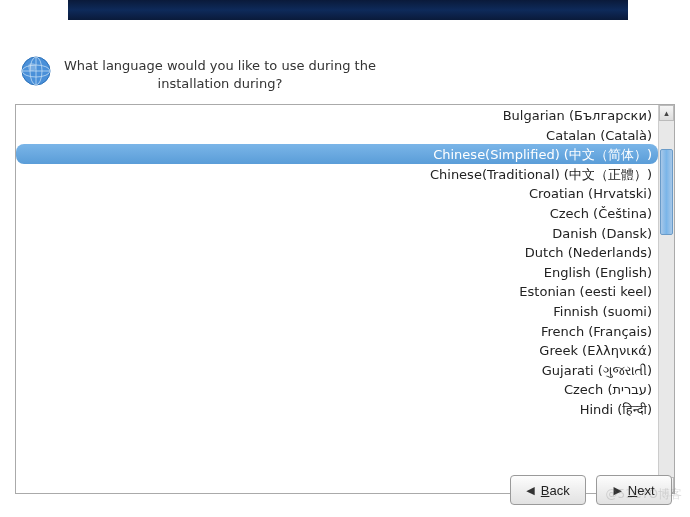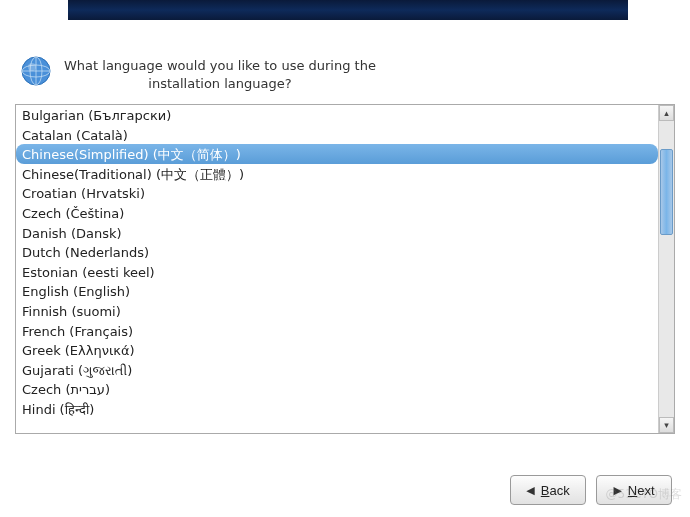--- a/index.html
+++ b/index.html
@@ -37,22 +37,23 @@
     }
     .prompt-text {
       color: #333;
       line-height: 1.35;
       padding-top: 2px;
     }
     .list-wrapper {
       margin: 0 15px;
       display: flex;
       border: 1px solid #aaa;
-      height: 330px;
+      height: 390px;
       background: #fff;
+      text-align: right;
     }
     .language-list {
       flex: 1;
       overflow: hidden;
       background: #fff;
     }
     .lang-item {
       padding: 2px 6px;
       height: 19.6px;
       line-height: 17px;
@@ -148,36 +149,36 @@
       <circle cx="16" cy="16" r="14" fill="#4a90d9" stroke="#2a70b9" stroke-width="1"></circle>
       <ellipse cx="16" cy="16" rx="14" ry="6" fill="none" stroke="#cde4f7" stroke-width="1" opacity="0.7"></ellipse>
       <ellipse cx="16" cy="16" rx="6" ry="14" fill="none" stroke="#cde4f7" stroke-width="1" opacity="0.7"></ellipse>
       <line x1="2" y1="16" x2="30" y2="16" stroke="#cde4f7" stroke-width="1" opacity="0.7"></line>
       <line x1="16" y1="2" x2="16" y2="30" stroke="#cde4f7" stroke-width="1" opacity="0.7"></line>
       <circle cx="12" cy="12" r="4" fill="#ffffff" opacity="0.25"></circle>
     </svg>
   </span>
   <div class="prompt-text">
     <div>What language would you like to use during the</div>
-    <div>installation language?</div>
+    <div>installation during?</div>
   </div>
 </div>
 
 <div class="list-wrapper">
   <div class="language-list" id="language-list">
       <div class="lang-item">Bulgarian (Български)</div>
       <div class="lang-item">Catalan (Català)</div>
       <div class="lang-item selected">Chinese(Simplified) (中文（简体）)</div>
       <div class="lang-item">Chinese(Traditional) (中文（正體）)</div>
       <div class="lang-item">Croatian (Hrvatski)</div>
       <div class="lang-item">Czech (Čeština)</div>
       <div class="lang-item">Danish (Dansk)</div>
       <div class="lang-item">Dutch (Nederlands)</div>
+      <div class="lang-item">English (English)</div>
       <div class="lang-item">Estonian (eesti keel)</div>
-      <div class="lang-item">English (English)</div>
       <div class="lang-item">Finnish (suomi)</div>
       <div class="lang-item">French (Français)</div>
       <div class="lang-item">Greek (Ελληνικά)</div>
       <div class="lang-item">Gujarati (ગુજરાતી)</div>
       <div class="lang-item">Czech (עברית)</div>
       <div class="lang-item">Hindi (हिन्दी)</div>
     </div>
   <div class="scrollbar">
     <div class="scroll-arrow">▴</div>
     <div class="scroll-track">

